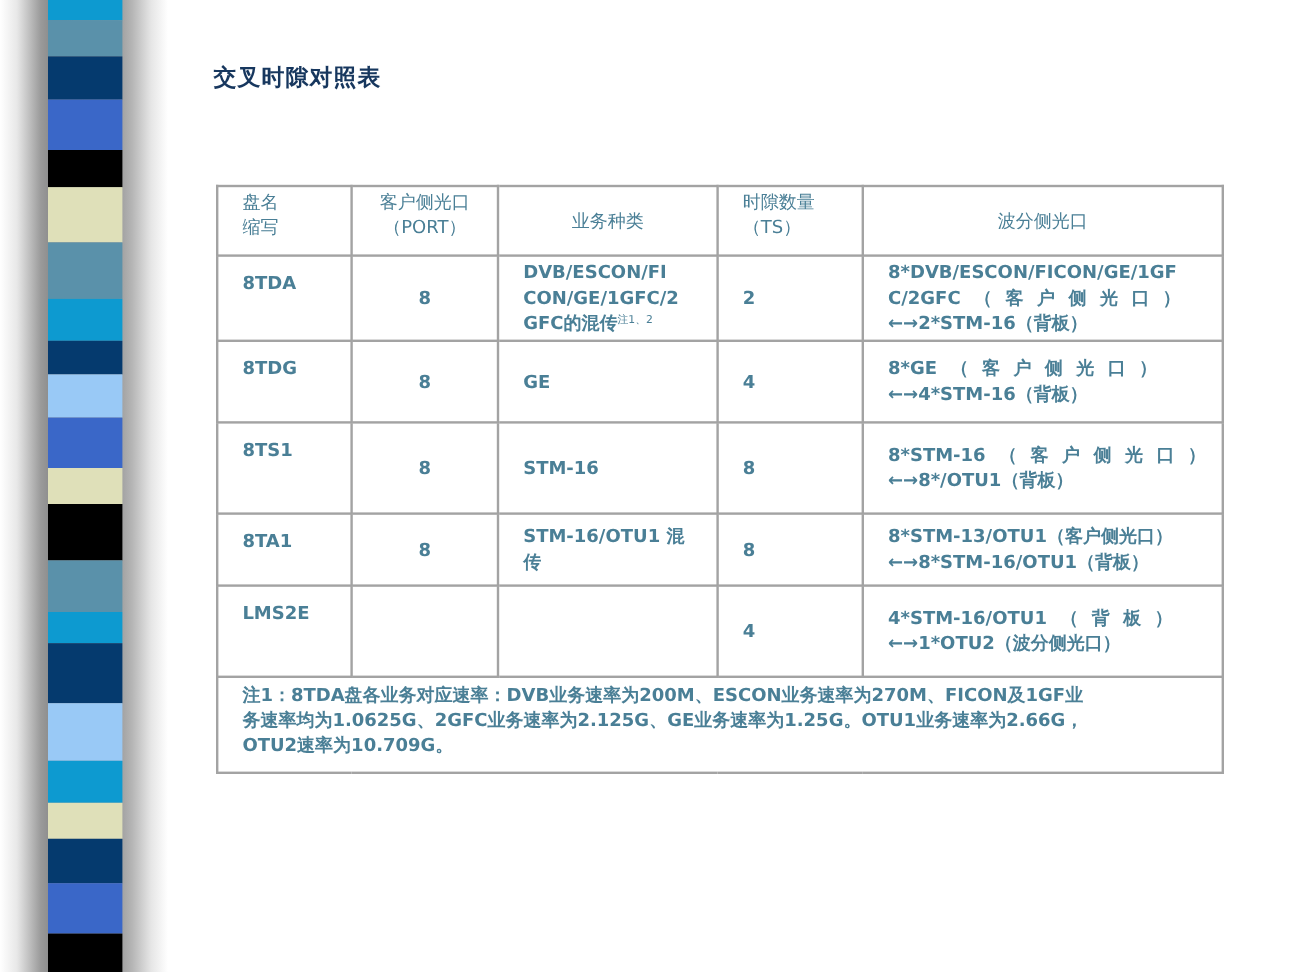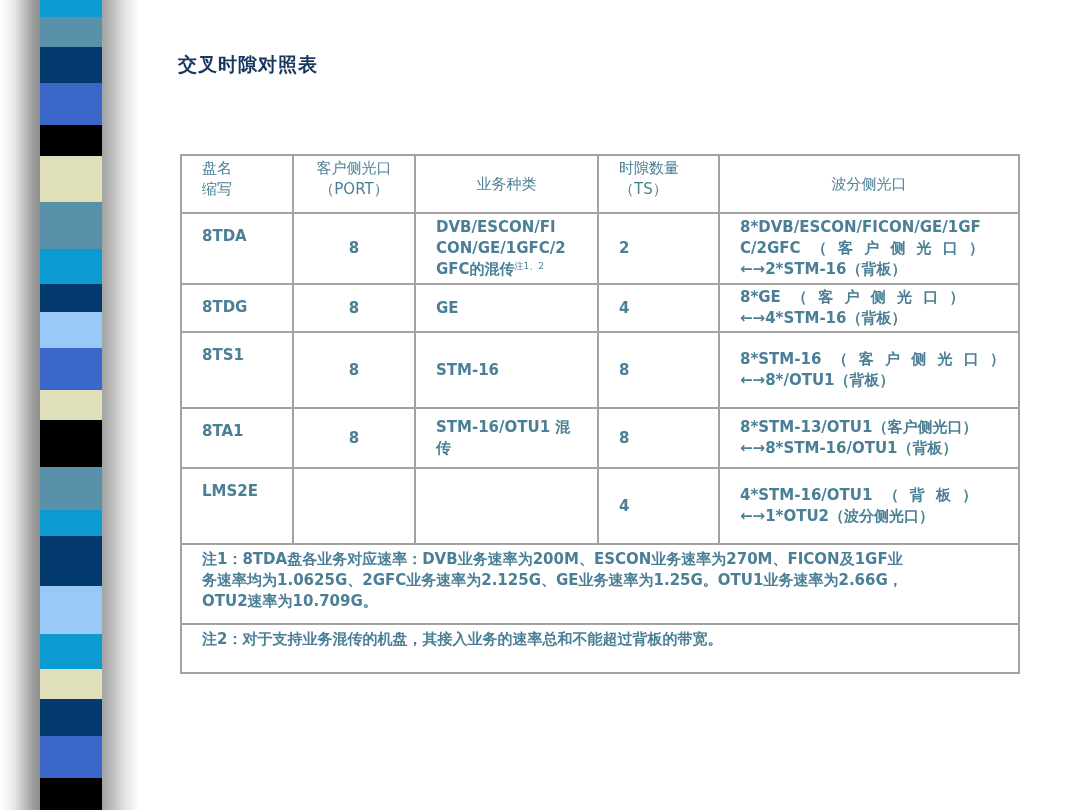--- a/index.html
+++ b/index.html
@@ -105,21 +105,21 @@
       <div><span>GFC的混传</span><sup>注1、2</sup></div>
     </td>
     <td class="mid">2</td>
     <td class="mid">
       <div>8*DVB/ESCON/FICON/GE/1GF</div>
       <div class="spaced">C/2GFC （ 客 户 侧 光 口 ）</div>
       <div>←→2*STM-16（背板）</div>
     </td>
   </tr>
 
-  <tr style="height:48px">
+  <tr style="height:68px">
     <td class="name">8TDG</td>
     <td class="mid ctr">8</td>
     <td class="mid">GE</td>
     <td class="mid">4</td>
     <td class="mid">
       <div class="spaced">8*GE （ 客 户 侧 光 口 ）</div>
       <div>←→4*STM-16（背板）</div>
     </td>
   </tr>
 
@@ -161,17 +161,14 @@
   </tr>
 
   <tr style="height:80px">
     <td class="note" colspan="5">
       <div>注1：8TDA盘各业务对应速率：DVB业务速率为200M、ESCON业务速率为270M、FICON及1GF业</div>
       <div>务速率均为1.0625G、2GFC业务速率为2.125G、GE业务速率为1.25G。OTU1业务速率为2.66G，</div>
       <div>OTU2速率为10.709G。</div>
     </td>
   </tr>
 
-  <tr style="height:49px">
-    <td class="note" colspan="5">注2：对于支持业务混传的机盘，其接入业务的速率总和不能超过背板的带宽。</td>
-  </tr>
 </tbody>
   </table>
 
 </body></html>

